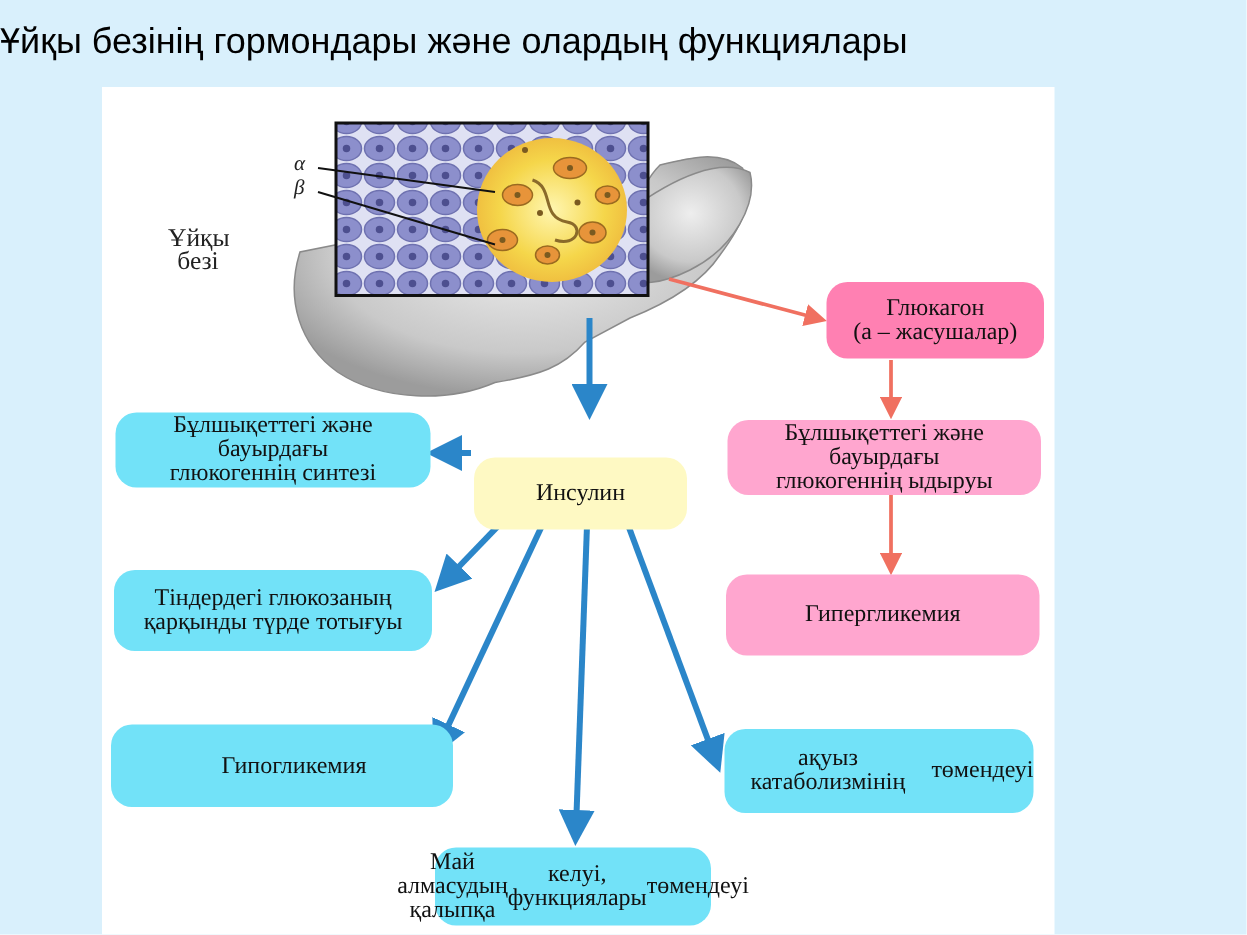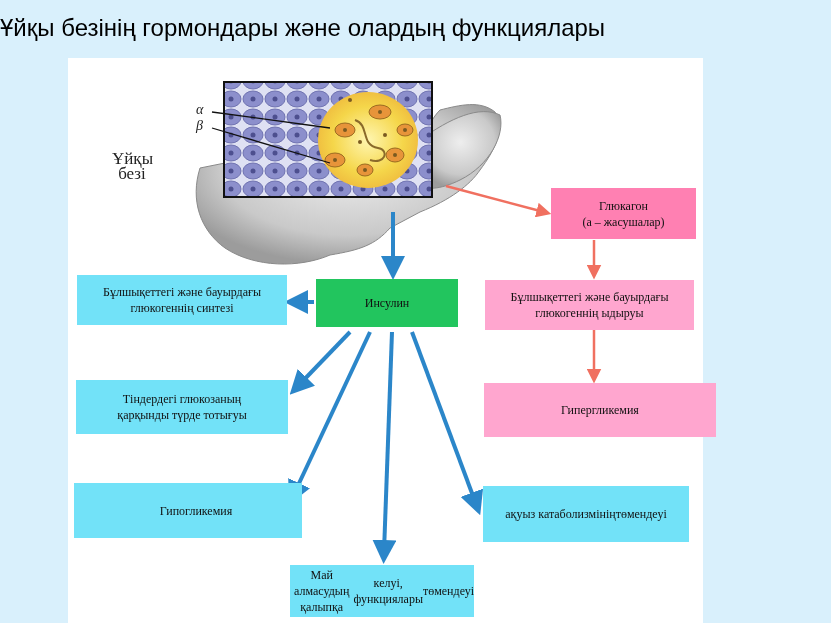--- a/index.html
+++ b/index.html
@@ -1,21 +1,21 @@
 <!DOCTYPE html>
 <html><head>
 <meta charset="utf-8">
 <style>
   html, body { margin:0; padding:0; }
   body { width:831px; height:623px; background:#d9f0fc; position:relative; overflow:hidden; font-family:"Liberation Serif", serif; }
   .title { position:absolute; left:0; top:14px; width:831px; text-align:left; font-family:"Liberation Sans", sans-serif; font-size:24px; color:#000; letter-spacing:0px; }
   .panel { position:absolute; left:68px; top:58px; width:635px; height:565px; background:#ffffff; }
-  .box { position:absolute; display:flex; align-items:center; justify-content:center; text-align:center; font-size:12px; line-height:16px; color:#111; }
+  .box { position:absolute; display:flex; align-items:center; justify-content:center; text-align:center; font-size:16px; line-height:16px; color:#111;border-radius:14px; }
   .cyan { background:#72e2f8; }
-  .blue { background:#22c55e; }
+  .blue { background:#fef9c3;margin-top:26px; }
   .pinkd { background:#ff80b2; }
   .pinkl { background:#ffa6cf; }
   .lbl { position:absolute; font-size:17px; line-height:15px; text-align:center; color:#222; }
   svg.layer { position:absolute; left:0; top:0; }
 </style>
 </head>
 <body>
 
 <div class="title">Ұйқы безінің гормондары және олардың функциялары</div>
 
@@ -118,21 +118,21 @@
 <div class="box pinkl" style="left:485px;top:280px;width:209px;height:50px;flex-direction:column;">
   <div>Бұлшықеттегі және бауырдағы</div>
   <div>глюкогеннің ыдыруы</div>
 </div>
 
 <div class="box cyan" style="left:76px;top:380px;width:212px;height:54px;flex-direction:column;">
   <div>Тіндердегі глюкозаның</div>
   <div>қарқынды түрде тотығуы</div>
 </div>
 
-<div class="box pinkl" style="left:484px;top:383px;width:232px;height:54px;">
+<div class="box pinkl" style="left:484px;top:383px;width:209px;height:54px;">
   <span>Гипергликемия</span>
 </div>
 
 <div class="box cyan" style="left:74px;top:483px;width:212px;height:55px;padding-left:16px;">
   <span>Гипогликемия</span>
 </div>
 
 <div class="box cyan" style="left:483px;top:486px;width:206px;height:56px;flex-direction:row;">
   <div>ақуыз катаболизмінің</div>
   <div>төмендеуі</div>

